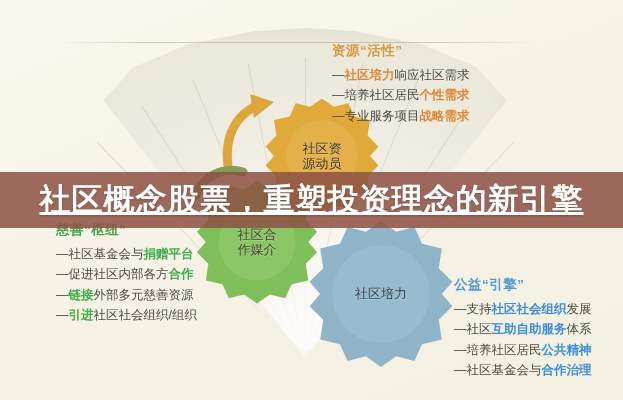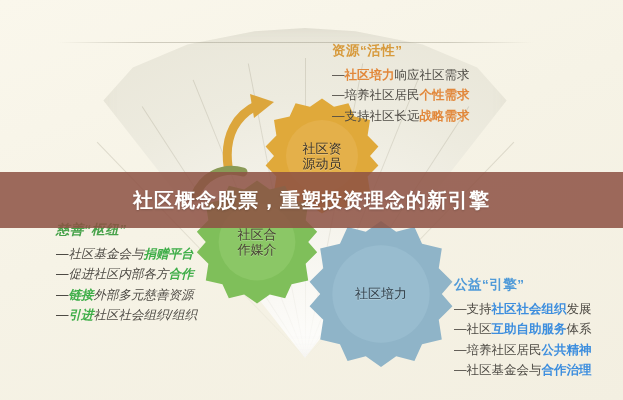--- a/index.html
+++ b/index.html
@@ -59,37 +59,37 @@
   
   .block{position:absolute;}
   .bhead{font-size:13.5px;font-weight:700;letter-spacing:.5px;margin-bottom:5px;}
   .bline{font-size:12.5px;line-height:1.62;color:#4d4a44;white-space:nowrap;}
   .bline .hl{font-weight:700;}
 
   #block-resource{left:332px;top:34px;margin-top:8px;}
   #block-resource .bhead{color:#d79a3c;}
   #block-resource .hl{color:#e2883b;}
 
-  #block-charity{left:56px;top:221px;font-style:italic;}
+  #block-charity{left:56px;top:221px;}
   #block-charity .bhead{color:#47a24a;}
   #block-charity .hl{color:#3fae49;}
 
   #block-public{left:454px;top:276px;}
   #block-public .bhead{color:#4f9ad8;}
   #block-public .hl{color:#3d8ede;text-align:center;}
 
   
   #title-bar{
     position:absolute;left:0;top:172px;width:623px;height:56px;
     background:rgba(141,82,68,.86);
     display:flex;align-items:center;justify-content:center;
   }
   #title-text{
-    color:#ffffff;font-size:20px;font-weight:700;letter-spacing:1px;
-    white-space:nowrap;text-shadow:0 1px 2px rgba(0,0,0,.18);
+    color:#ffffff;font-size:31px;font-weight:700;letter-spacing:1px;
+    white-space:nowrap;text-shadow:0 1px 2px rgba(0,0,0,.18);text-decoration:underline;
   }
 </style>
 </head>
 <body>
 
 <div id="stage">
 
   <div class="fan-wrap">
     <div class="fan"></div>
     <div class="fan-edge"></div>
@@ -147,21 +147,21 @@
 
   <div class="block" id="block-resource">
     <div class="bhead">资源“活性”</div>
     <div class="bline">
       <span>—</span><span></span><span class="hl">社区培力</span><span>响应社区需求</span>
     </div>
     <div class="bline">
       <span>—</span><span>培养社区居民</span><span class="hl">个性需求</span><span></span>
     </div>
     <div class="bline">
-      <span>—</span><span>支持社区长远</span><span class="hl">战略需求</span><span></span>
+      <span>—</span><span>专业服务项目</span><span class="hl">战略需求</span><span></span>
     </div>
   </div>
 
   <div class="block" id="block-charity">
     <div class="bhead">慈善“枢纽”</div>
     <div class="bline">
       <span>—</span><span>社区基金会与</span><span class="hl">捐赠平台</span><span></span>
     </div>
     <div class="bline">
       <span>—</span><span>促进社区内部各方</span><span class="hl">合作</span><span></span>

